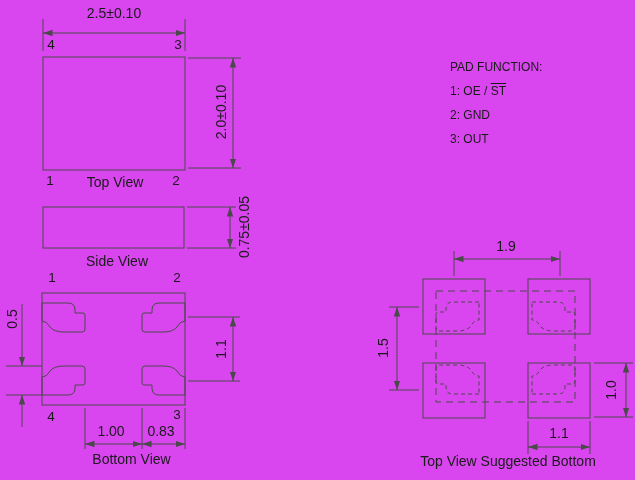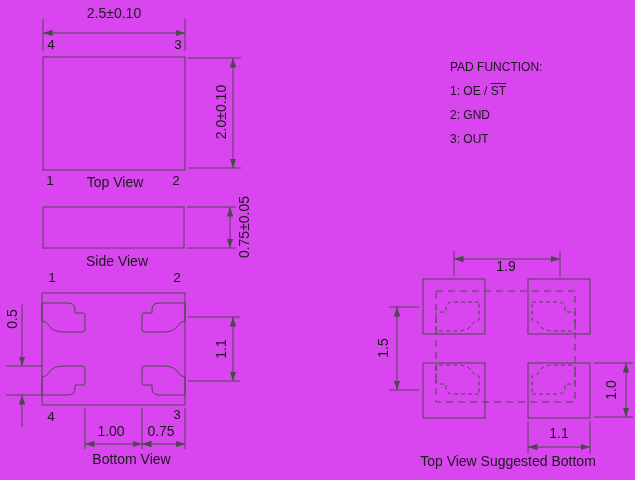--- a/index.html
+++ b/index.html
@@ -105,29 +105,29 @@
   <span class="txt rot" style="left:244px;top:227px;">0.75±0.05</span>
   <span class="txt ctr" style="left:117px;top:261px;">Side View</span>
 
   <span class="txt ctr pin" style="left:52px;top:277px;">1</span>
   <span class="txt ctr pin" style="left:177px;top:277px;">2</span>
   <span class="txt ctr pin" style="left:51px;top:416px;">4</span>
   <span class="txt ctr pin" style="left:177px;top:414px;">3</span>
   <span class="txt rot" style="left:12px;top:319px;">0.5</span>
   <span class="txt rot" style="left:221px;top:349px;">1.1</span>
   <span class="txt ctr" style="left:111px;top:431px;">1.00</span>
-  <span class="txt ctr" style="left:161px;top:431px;">0.75</span>
+  <span class="txt ctr" style="left:161px;top:431px;">0.83</span>
   <span class="txt ctr" style="left:108px;top:459px;padding-left:47px;">Bottom View</span>
 
   <div class="padfn">
     <div>PAD FUNCTION:</div>
     <div><span>1: OE / </span><span class="ovl">ST</span></div>
     <div><span>2: GND</span><span class="ovl"></span></div>
     <div><span>3: OUT</span><span class="ovl"></span></div>
   </div>
 
-  <span class="txt ctr" style="left:506px;top:246px;margin-top:20px;">1.9</span>
+  <span class="txt ctr" style="left:506px;top:246px;">1.9</span>
   <span class="txt rot" style="left:383px;top:348px;">1.5</span>
   <span class="txt rot" style="left:611px;top:390px;">1.0</span>
   <span class="txt ctr" style="left:559px;top:433px;">1.1</span>
   <span class="txt ctr" style="left:508px;top:461px;">Top View Suggested Bottom</span>
 
 </div>
 
 </body></html>

